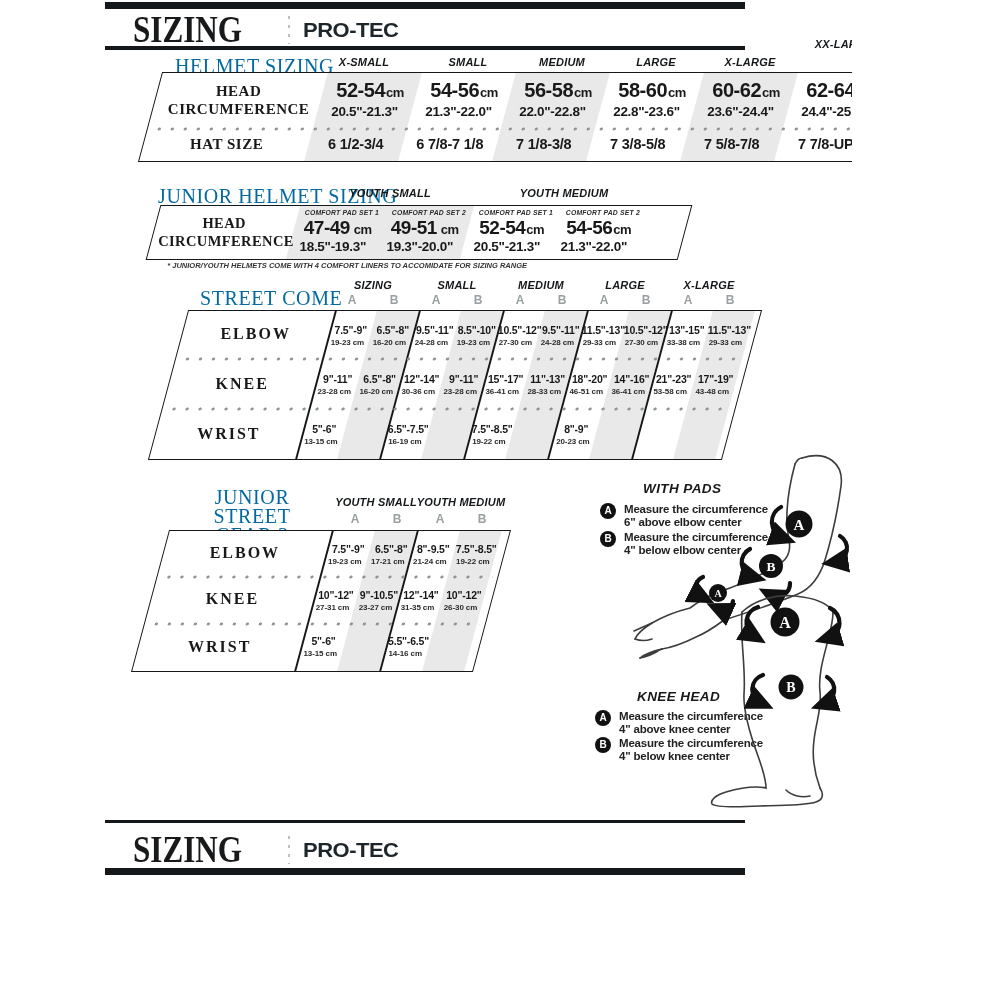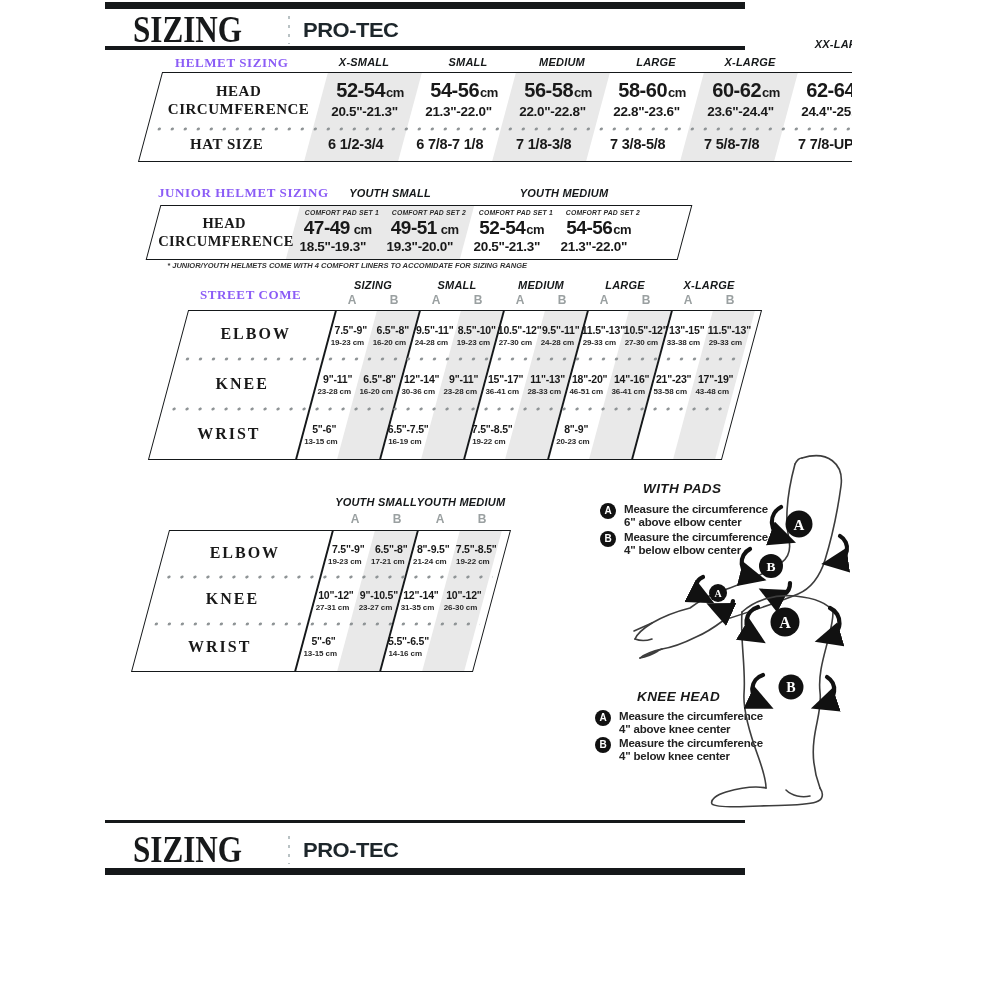--- a/index.html
+++ b/index.html
@@ -6,22 +6,22 @@
   .page{position:relative;width:852px;height:1000px;background:#fff;overflow:hidden;
         font-family:"Liberation Sans",sans-serif;color:#191919;}
   .abs{position:absolute;}
   .bar{position:absolute;left:105px;right:107px;background:#15181a;}
   .sizing-word{font-family:"Liberation Serif",serif;font-weight:bold;font-size:38px;
                transform:scaleX(.82);transform-origin:left center;color:#17191a;}
   .vdots{width:4px;background-image:radial-gradient(circle,#b9c2c4 1.3px,transparent 1.5px);
          background-size:4px 9px;background-repeat:repeat-y;}
   .logo{font-family:"Liberation Sans",sans-serif;font-weight:900;font-size:22px;
         letter-spacing:-.5px;color:#1d262b;transform:scaleY(.96);}
-  .stitle{position:absolute;font-family:"Liberation Serif",serif;font-weight:bold;
-          font-size:13px;letter-spacing:.6px;color:#8b5cf6;white-space:nowrap;}
+  .stitle{position:absolute;font-family:"Liberation Serif",serif;font-weight:normal;
+          font-size:20px;letter-spacing:.6px;color:#0369a1;white-space:nowrap;}
   .chead{position:absolute;transform:translateX(-50%);font:italic bold 11px "Liberation Sans",sans-serif;
          letter-spacing:.2px;color:#15181a;white-space:nowrap;}
   .abhead{position:absolute;transform:translateX(-50%);font:bold 12px "Liberation Sans",sans-serif;
           color:#9aa0a1;}
   .frame{position:absolute;background:#fff;border:1.5px solid #15181a;transform:skewX(-15deg);}
   .stripe{position:absolute;top:0;height:100%;background:#e9e9e9;}
   .vline{position:absolute;top:0;height:100%;width:1.5px;background:#15181a;}
   .dots{position:absolute;height:4px;left:5px;right:5px;
         background-image:radial-gradient(circle,#8f9496 1.5px,transparent 1.7px);
         background-size:13px 4px;background-repeat:repeat-x;}
@@ -201,20 +201,24 @@
     <div class="cell sin" style="left:146px;top:112px;width:42px">5"-6"</div>
     <div class="cell scm" style="left:146px;top:126px;width:42px">13-15 cm</div>
     <div class="cell sin" style="left:230px;top:112px;width:42px">6.5"-7.5"</div>
     <div class="cell scm" style="left:230px;top:126px;width:42px">16-19 cm</div>
     <div class="cell sin" style="left:314px;top:112px;width:42px">7.5"-8.5"</div>
     <div class="cell scm" style="left:314px;top:126px;width:42px">19-22 cm</div>
     <div class="cell sin" style="left:398px;top:112px;width:42px">8"-9"</div>
     <div class="cell scm" style="left:398px;top:126px;width:42px">20-23 cm</div>
   </div>
 
+  <div class="stitle" style="left:187px;top:488px;width:130px;text-align:center;line-height:19px;white-space:normal">
+    <span>JUNIOR STREET</span><br>
+    <span>GEAR 3 PACK</span>
+  </div>
   <div class="chead" style="left:376px;top:496px">YOUTH SMALL</div>
   <div class="chead" style="left:461px;top:496px">YOUTH MEDIUM</div>
   <div class="abhead" style="left:355px;top:512px">A</div>
   <div class="abhead" style="left:397px;top:512px">B</div>
   <div class="abhead" style="left:440px;top:512px">A</div>
   <div class="abhead" style="left:482px;top:512px">B</div>
 
   <div class="frame" style="left:150px;top:530px;width:340px;height:140px">
     <div class="stripe" style="left:204.5px;width:42.5px"></div>
     <div class="stripe" style="left:289.5px;width:42.5px"></div>

